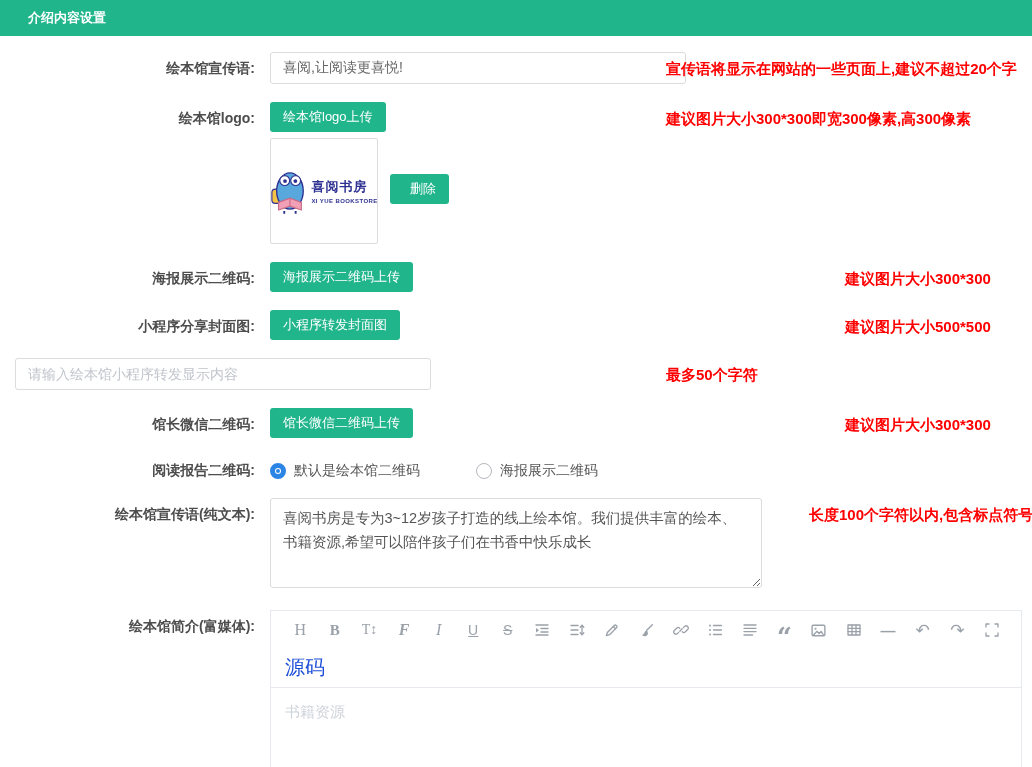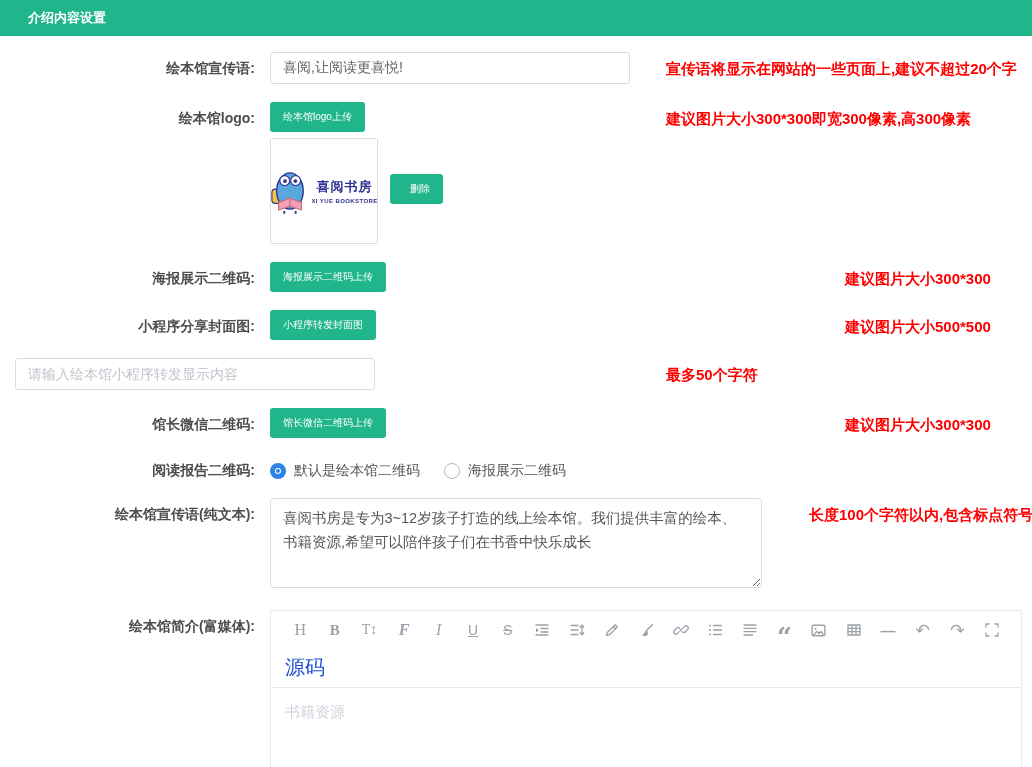--- a/index.html
+++ b/index.html
@@ -12,39 +12,39 @@
   .form { padding-top: 16px; }
   .row { display: flex; margin-bottom: 18px; position: relative; }
   .label { width: 255px; flex-shrink: 0; text-align: right; font-size: 14px;
     font-weight: bold; color: #4d4d4d; padding-top: 8px; }
   .control { margin-left: 15px; position: relative; }
   .hint { position: absolute; top: 8px; font-size: 15px; font-weight: bold; color: #ff0000; white-space: nowrap; }
   .hint.pos-a { left: 666px; }
   .hint.pos-b { left: 845px; }
   .hint.pos-c { left: 809px; }
 
-  .text-input { width: 360px; height: 32px; border: 1px solid #dcdcdc; border-radius: 3px;
+  .text-input { width: 416px; height: 32px; border: 1px solid #dcdcdc; border-radius: 3px;
     padding: 0 12px; font-size: 14px; color: #666; outline: none;
     font-family: "Liberation Sans", "DejaVu Sans", sans-serif; }
   .text-input::placeholder { color: #c0c4cc; }
 
   .btn { display: inline-block; background: #21b58c; color: #fff; border: none;
     border-radius: 3px; height: 30px; line-height: 30px; padding: 0 13px;
-    font-size: 10px; cursor: pointer; white-space: nowrap;
+    font-size: 13px; cursor: pointer; white-space: nowrap;
     font-family: "Liberation Sans", "DejaVu Sans", sans-serif; }
 
   .logo-box { width: 108px; height: 106px; border: 1px solid #ddd; border-radius: 2px;
     margin-top: 6px; background: #fff; display: flex; align-items: center; justify-content: center; }
-  .logo-art { display: flex; align-items: center; text-align: center; }
+  .logo-art { display: flex; align-items: center; }
   .logo-words { margin-left: 3px; }
   .logo-name { font-size: 13px; font-weight: bold; color: #2e3192; letter-spacing: 1px; white-space: nowrap; }
   .logo-sub { font-size: 6px; font-weight: bold; color: #2e3192; letter-spacing: 0.4px; margin-top: 2px; white-space: nowrap; }
   .delete-btn { position: absolute; left: 120px; top: 72px; padding-left: 20px; }
 
-  .radio-group { display: flex; align-items: center; padding-top: 6px; }
+  .radio-group { display: flex; align-items: center; padding-top: 6px; gap: 32px; }
   .radio-item { display: flex; align-items: center; margin-right: 24px; cursor: pointer; }
   .radio-dot { width: 16px; height: 16px; border-radius: 50%; border: 1px solid #b5b8bd;
     background: #fff; position: relative; flex-shrink: 0; }
   .radio-item.selected .radio-dot { border: 5px solid #2b85e4; }
   .radio-item.selected .radio-dot::after { content: ""; position: absolute; left: 1px; top: 1px;
     width: 4px; height: 4px; border-radius: 50%; background: #2b85e4; }
   .radio-label { margin-left: 8px; font-size: 14px; color: #555; }
 
   .plain-textarea { width: 492px; height: 90px; border: 1px solid #dcdcdc; border-radius: 3px;
     padding: 8px 12px; font-size: 14.5px; line-height: 1.65; color: #555; resize: vertical;

